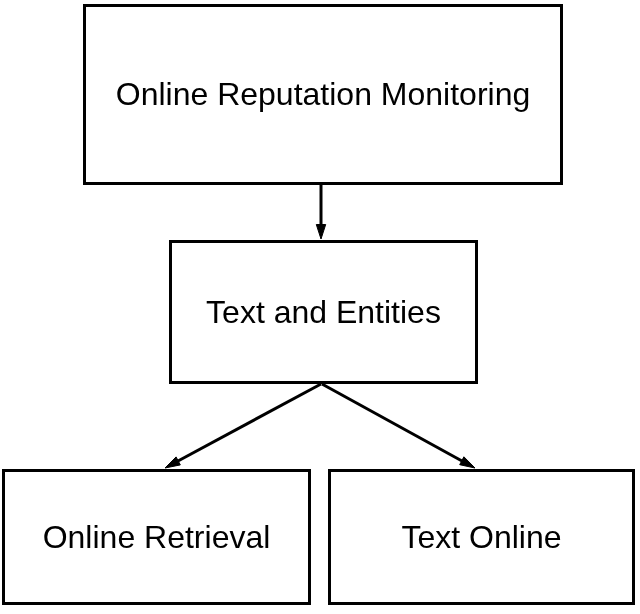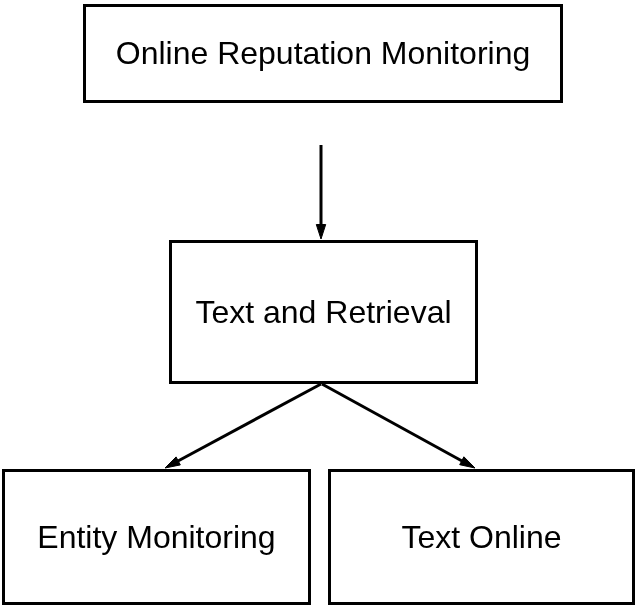--- a/index.html
+++ b/index.html
@@ -30,21 +30,21 @@
     background: #ffffff;
     display: flex;
     align-items: center;
     justify-content: center;
     text-align: center;
     color: #000000;
     font-size: 32px;
     line-height: 1.15;
     white-space: nowrap;
   }
-  .node-root   { left: 83px;  top: 4px;   width: 480px; height: 99px; }
+  .node-root   { left: 83px;  top: 4px;   width: 480px; height: 181px; }
   .node-middle { left: 169px; top: 240px; width: 309px; height: 144px; }
   .node-left   { left: 2px;   top: 469px; width: 309px; height: 136px; }
   .node-right  { left: 328px; top: 469px; width: 307px; height: 136px; }
 </style>
 </head>
 <body>
 
 <div class="canvas">
 
   <svg class="edges" width="640" height="614" viewBox="0 0 640 614" xmlns="http://www.w3.org/2000/svg">
@@ -63,24 +63,24 @@
       <line x1="322" y1="384" x2="462" y2="461" stroke="#000000" stroke-width="3"></line>
       <polygon points="475,468 459.7,464.7 463.9,456.8" fill="#000000" stroke="#000000" stroke-width="1"></polygon>
     </g>
   </svg>
 
   <div class="node node-root">
     <span>Online Reputation Monitoring</span>
   </div>
 
   <div class="node node-middle">
-    <span>Text and Retrieval</span>
+    <span>Text and Entities</span>
   </div>
 
   <div class="node node-left">
-    <span>Entity Monitoring</span>
+    <span>Online Retrieval</span>
   </div>
 
   <div class="node node-right">
     <span>Text Online</span>
   </div>
 
 </div>
 
 </body></html>

